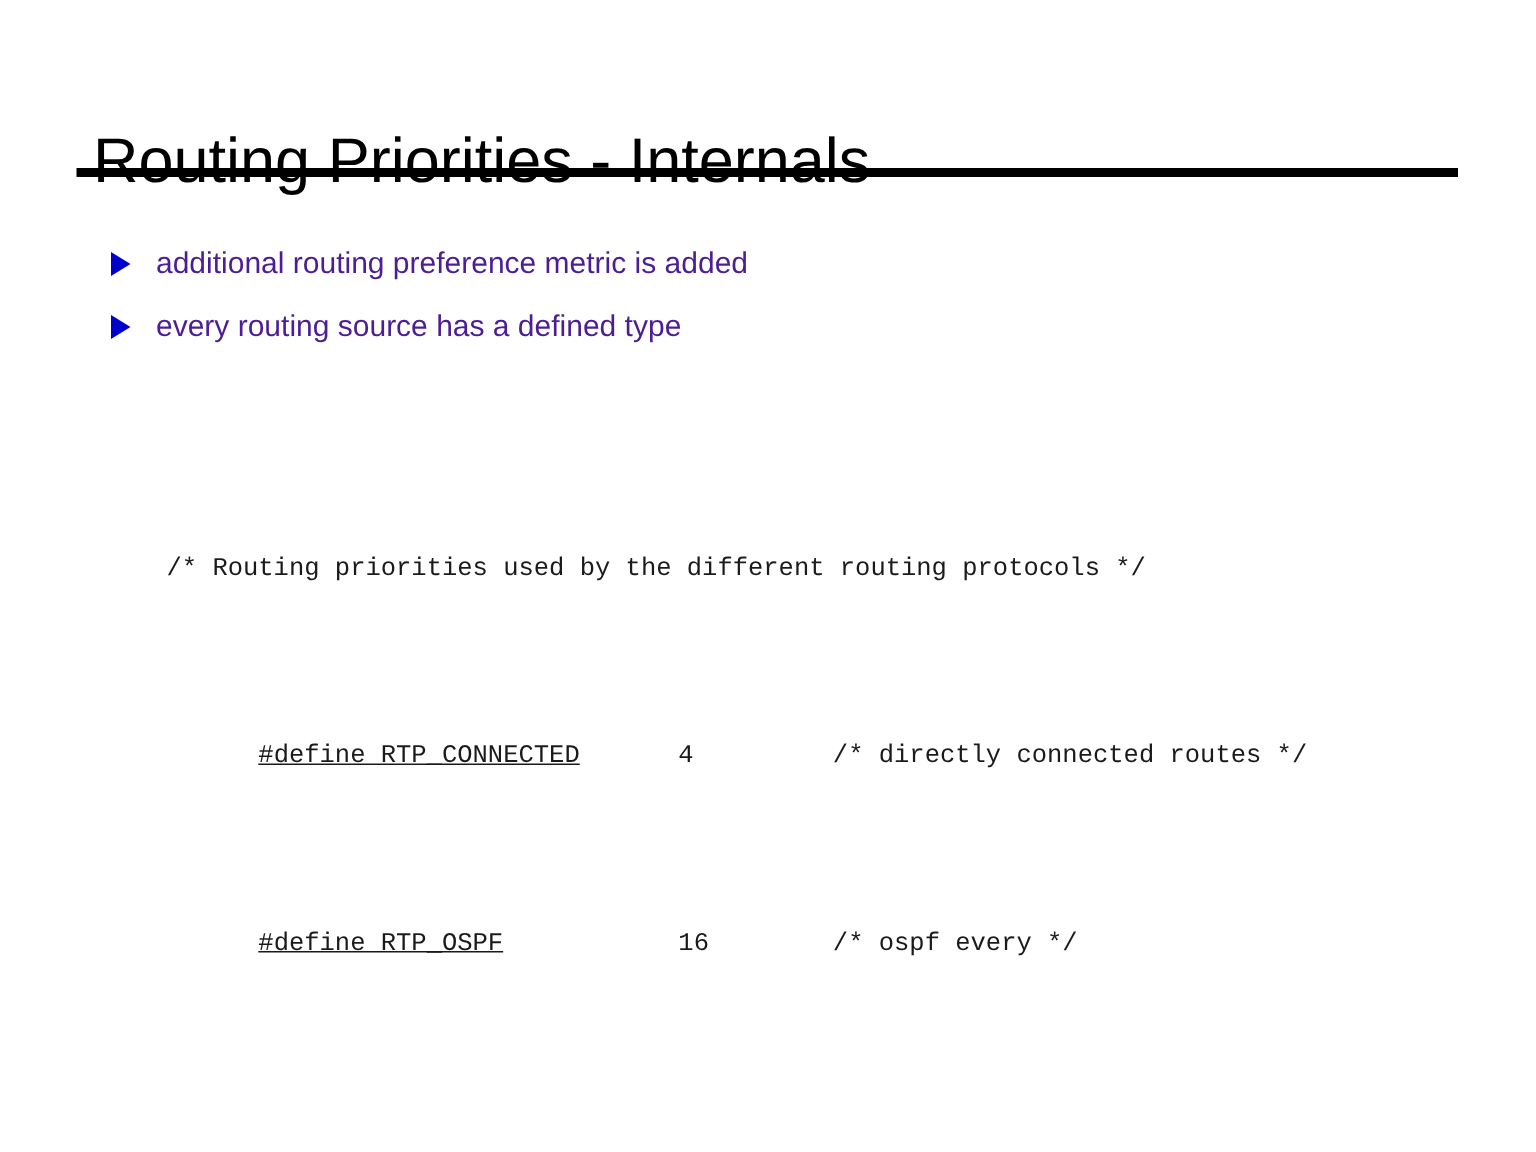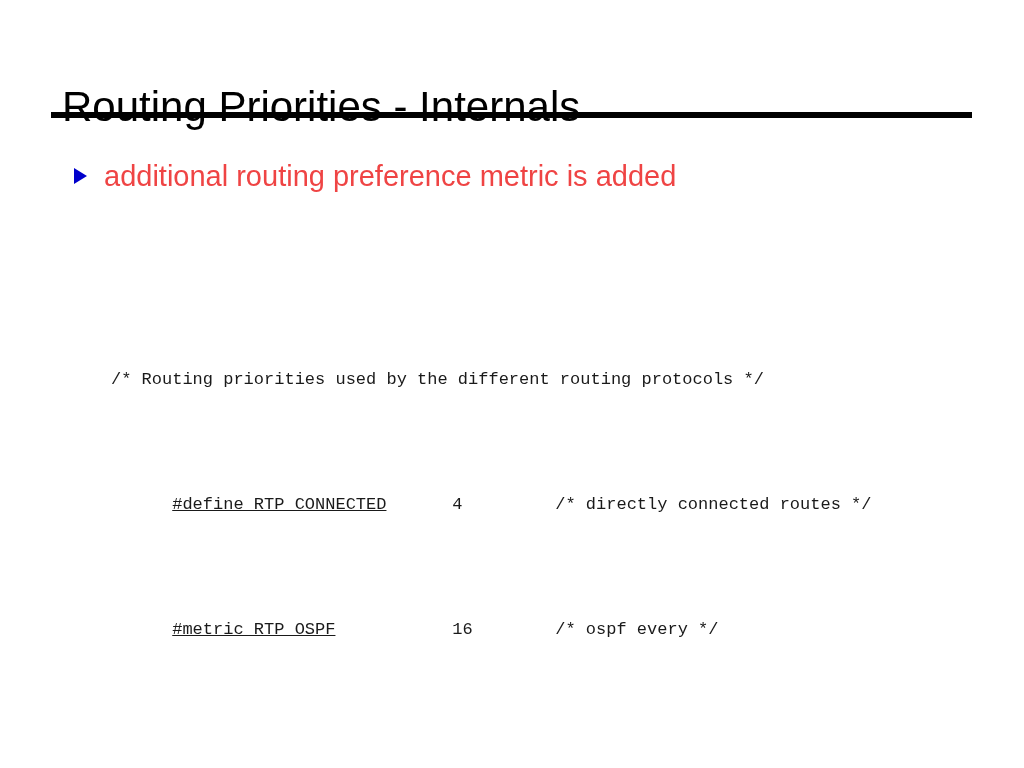--- a/index.html
+++ b/index.html
@@ -70,23 +70,23 @@
     display: block;
     width: 0;
     height: 0;
     border-top: 8px solid transparent;
     border-bottom: 8px solid transparent;
     border-left: 13px solid #0000cc;
   }
 
   .bullet-text {
     flex: 1 1 auto;
-    font-size: 29px;
+    font-size: 20px;
     line-height: 42px;
-    color: #ef4444;
+    color: #4c1d95;
     white-space: nowrap;
   }
 
   
   #code-block {
     position: absolute;
     left: 111px;
     top: 292px;
     font-family: "Liberation Mono", "DejaVu Sans Mono", monospace;
     font-size: 17px;
@@ -116,34 +116,40 @@
 
   <div id="bullet-list">
 
     <div class="bullet-row">
       <span class="bullet-marker">
         <span class="tri"></span>
       </span>
       <span class="bullet-text">additional routing preference metric is added</span>
     </div>
 
+    <div class="bullet-row">
+      <span class="bullet-marker">
+        <span class="tri"></span>
+      </span>
+      <span class="bullet-text">every routing source has a defined type</span>
+    </div>
 
   </div>
 
   <div id="code-block">
 
     <div class="code-line comment-only">/* Routing priorities used by the different routing protocols */</div>
 
     <div class="code-line">
       <span class="col-def">#define RTP_CONNECTED</span><span class="col-val">4</span><span class="col-cmt">/* directly connected routes */</span>
     </div>
 
 
     <div class="code-line">
-      <span class="col-def">#metric RTP_OSPF</span><span class="col-val">16</span><span class="col-cmt">/* ospf every */</span>
+      <span class="col-def">#define RTP_OSPF</span><span class="col-val">16</span><span class="col-cmt">/* ospf every */</span>
     </div>
 
     <div class="code-line">
       
     </div>
 
     
 
     
 

